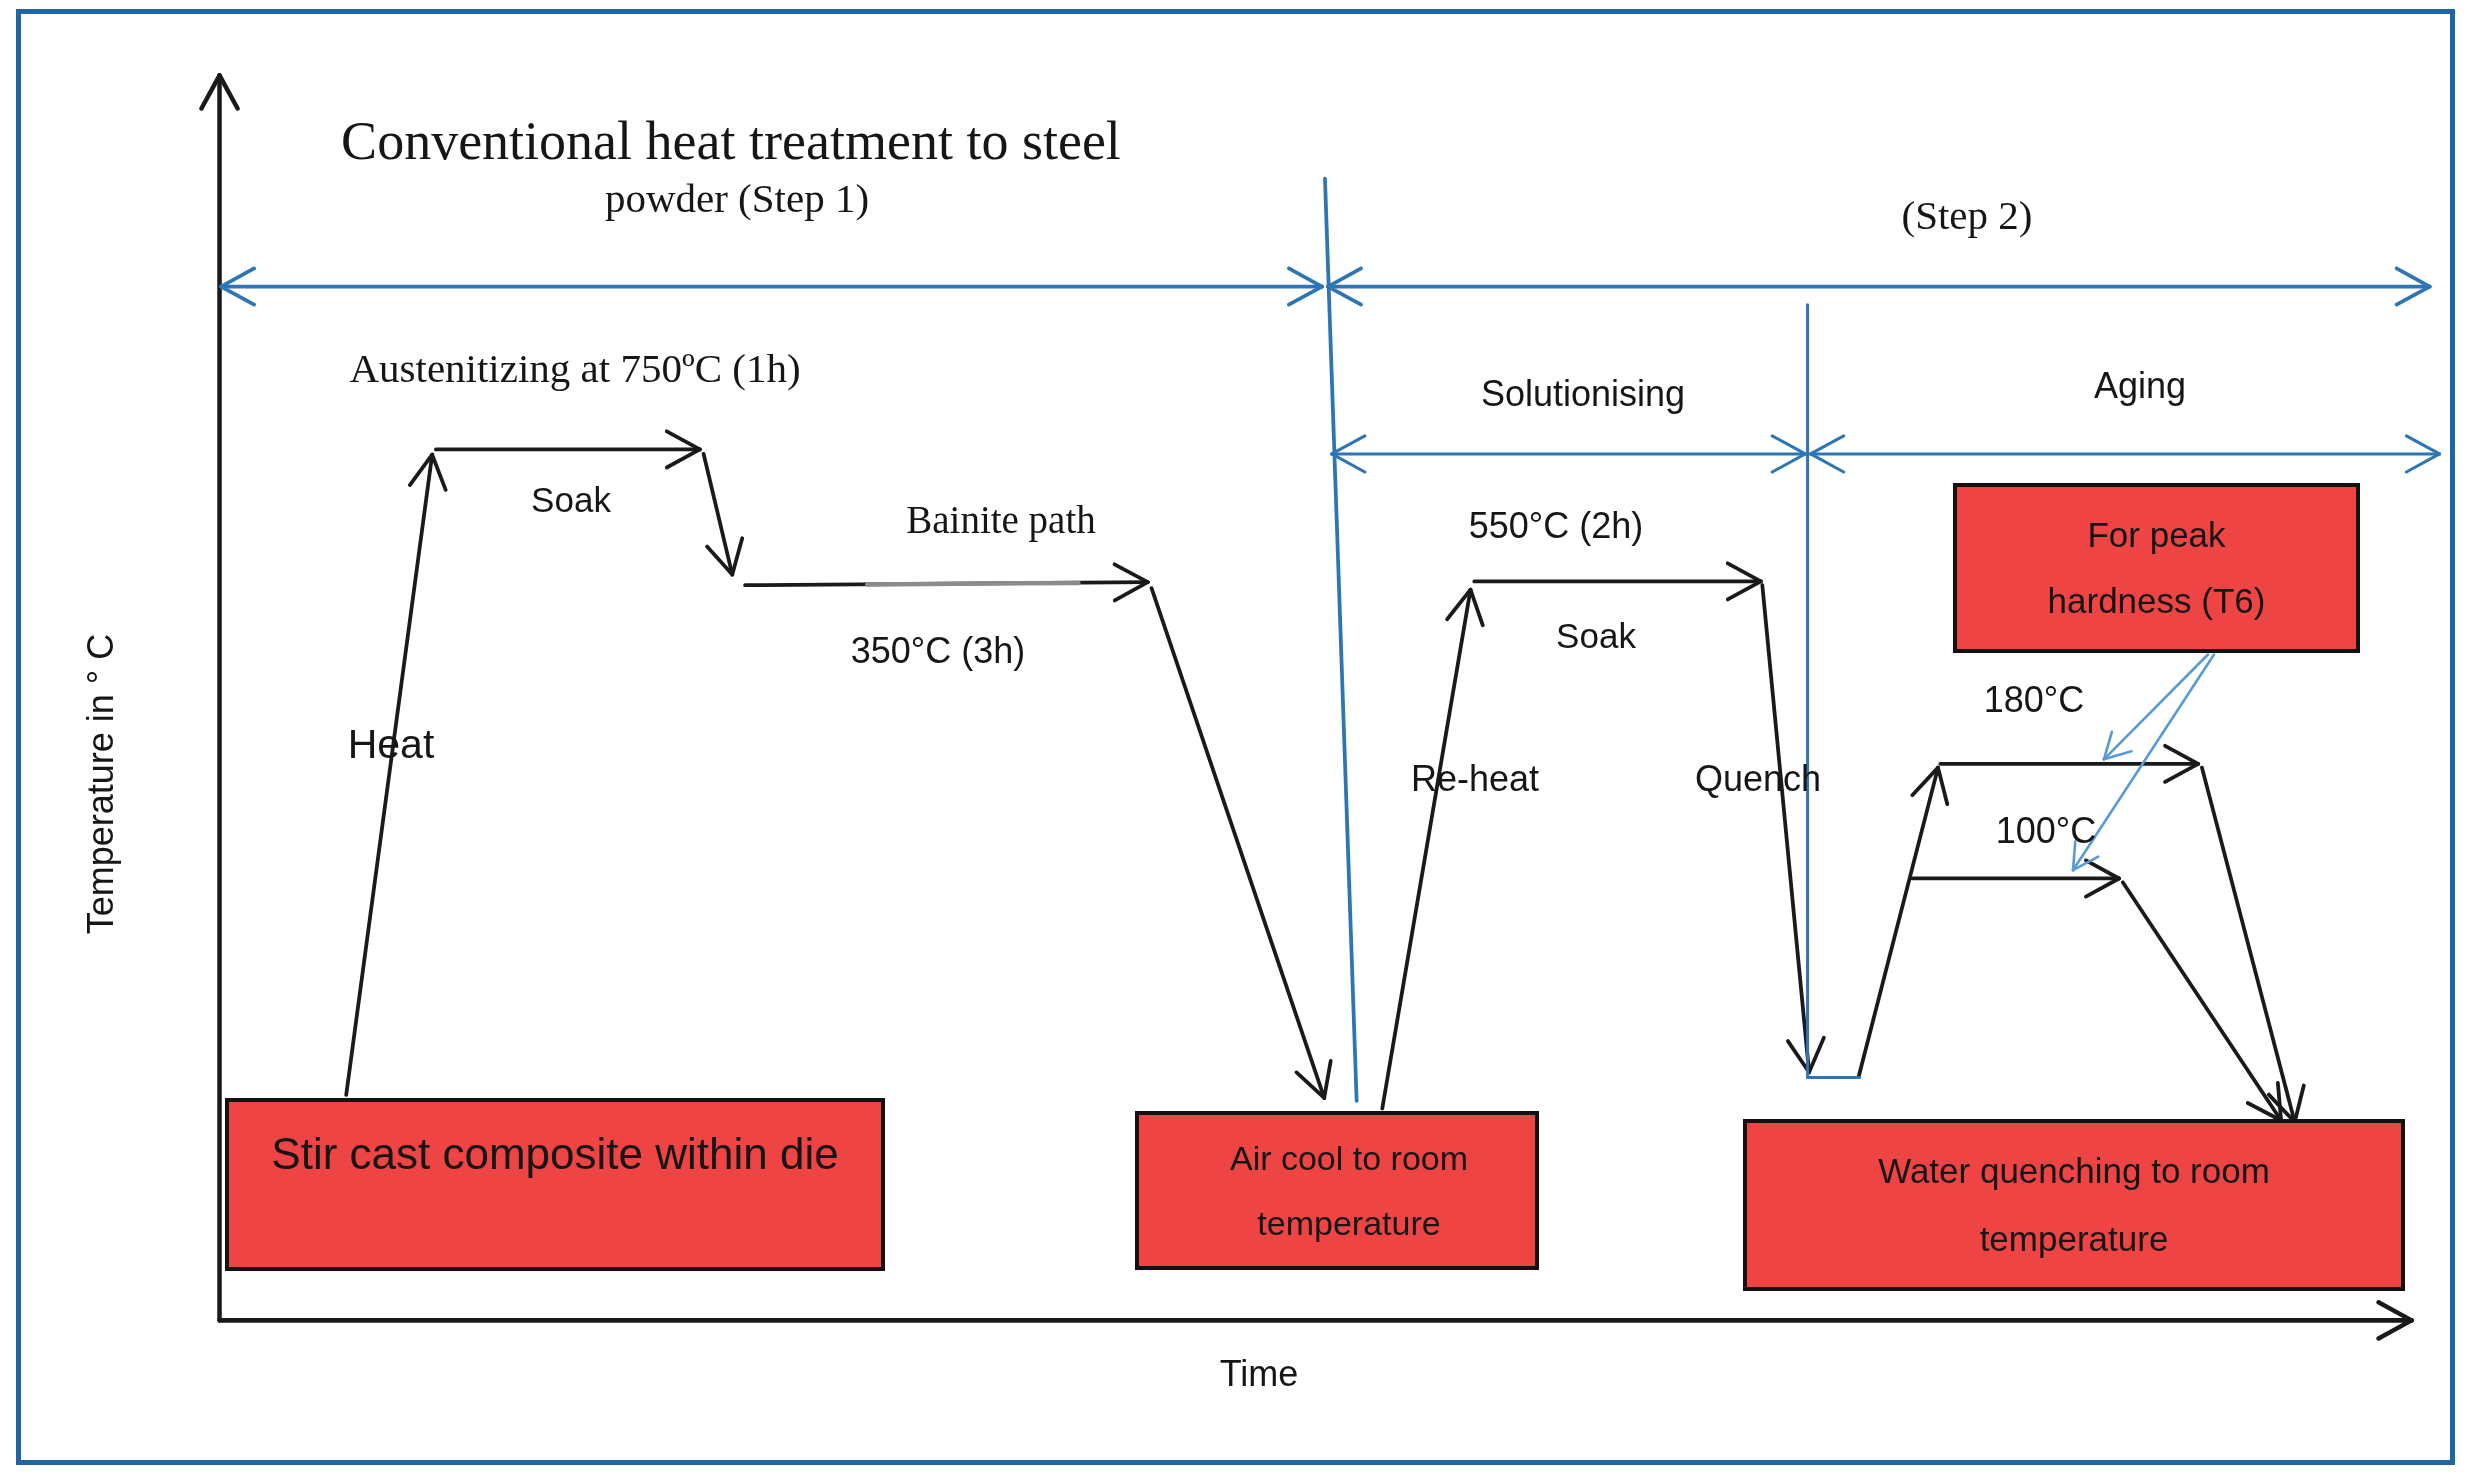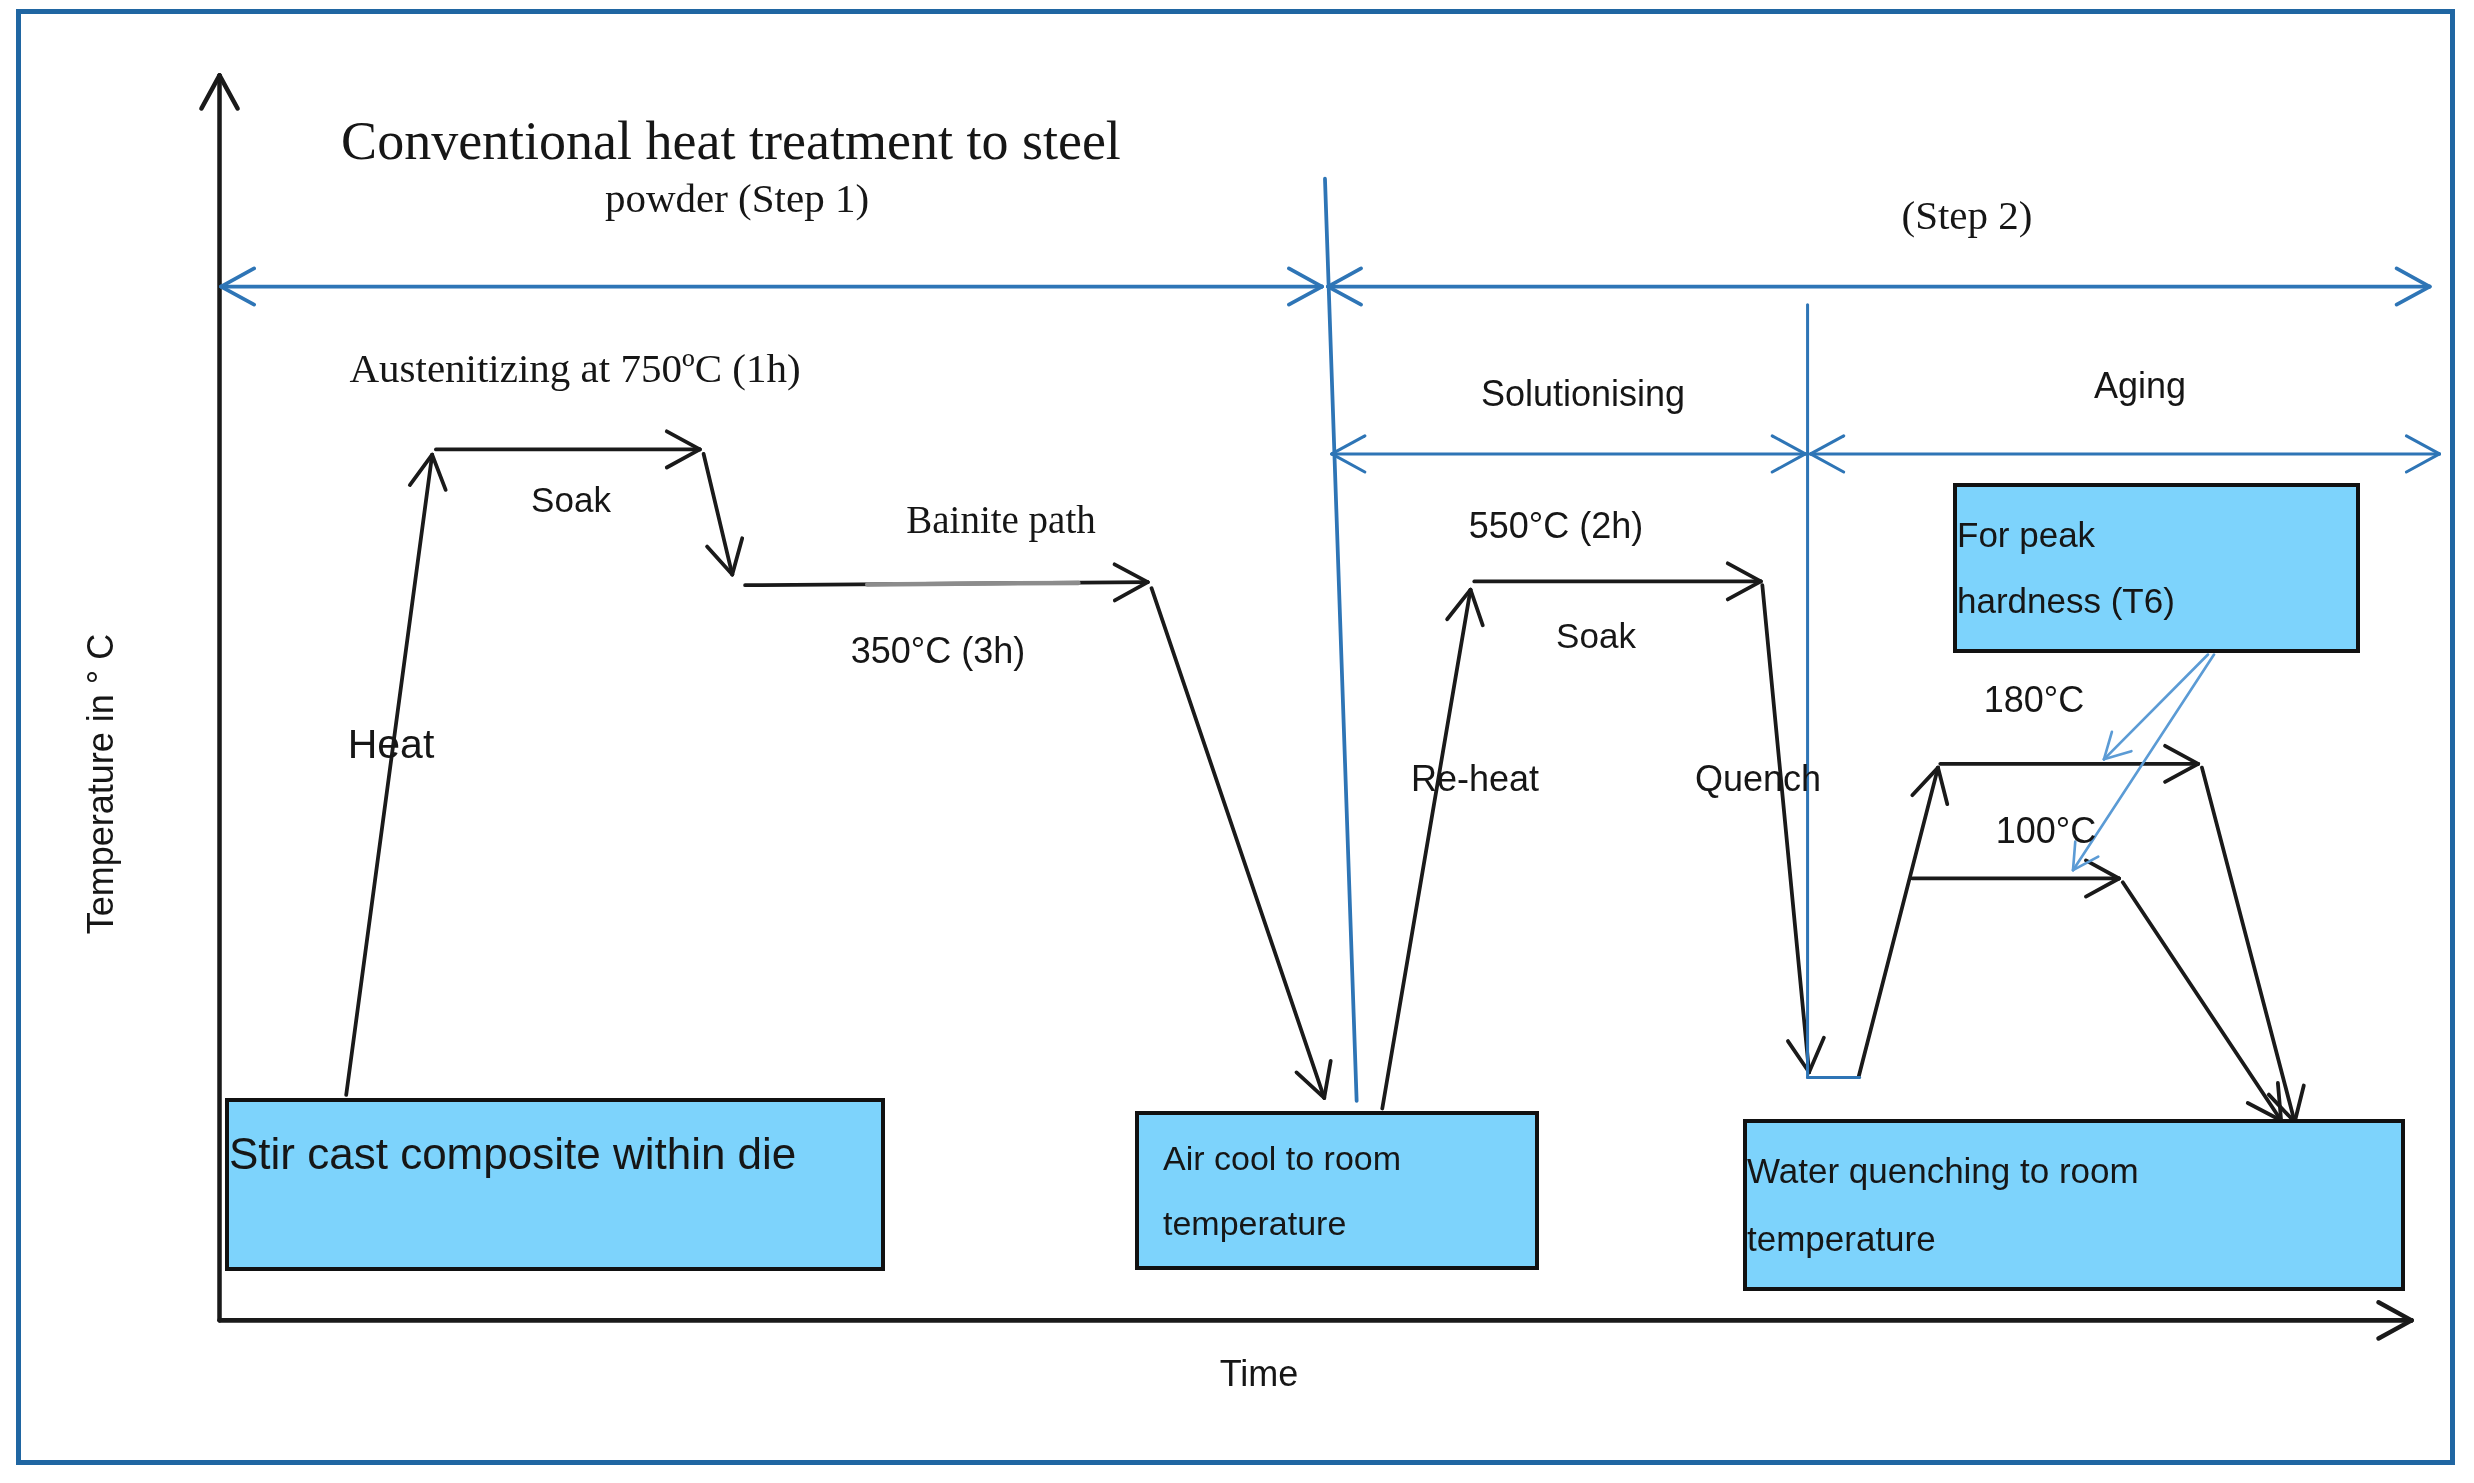--- a/index.html
+++ b/index.html
@@ -26,22 +26,22 @@
   .serif{font-family:"Liberation Serif", serif;}
   .sans{font-family:"Liberation Sans", sans-serif;}
   .vlabel{
     transform:translate(-50%,-50%) rotate(-90deg);
     transform-origin:center center;
   }
   .box{
     position:absolute;
     box-sizing:border-box;
     border:4.5px solid #111111;
-    background:#7dd3fc;
-    display:flex;flex-direction:column;align-items:flex-start;justify-content:center;
+    background:#ef4444;
+    display:flex;flex-direction:column;align-items:center;justify-content:center;
     color:#161616;
     text-align:center;
   }
   .box .line{display:block;}
 </style>
 </head>
 <body>
 
 <div class="stage">
 

